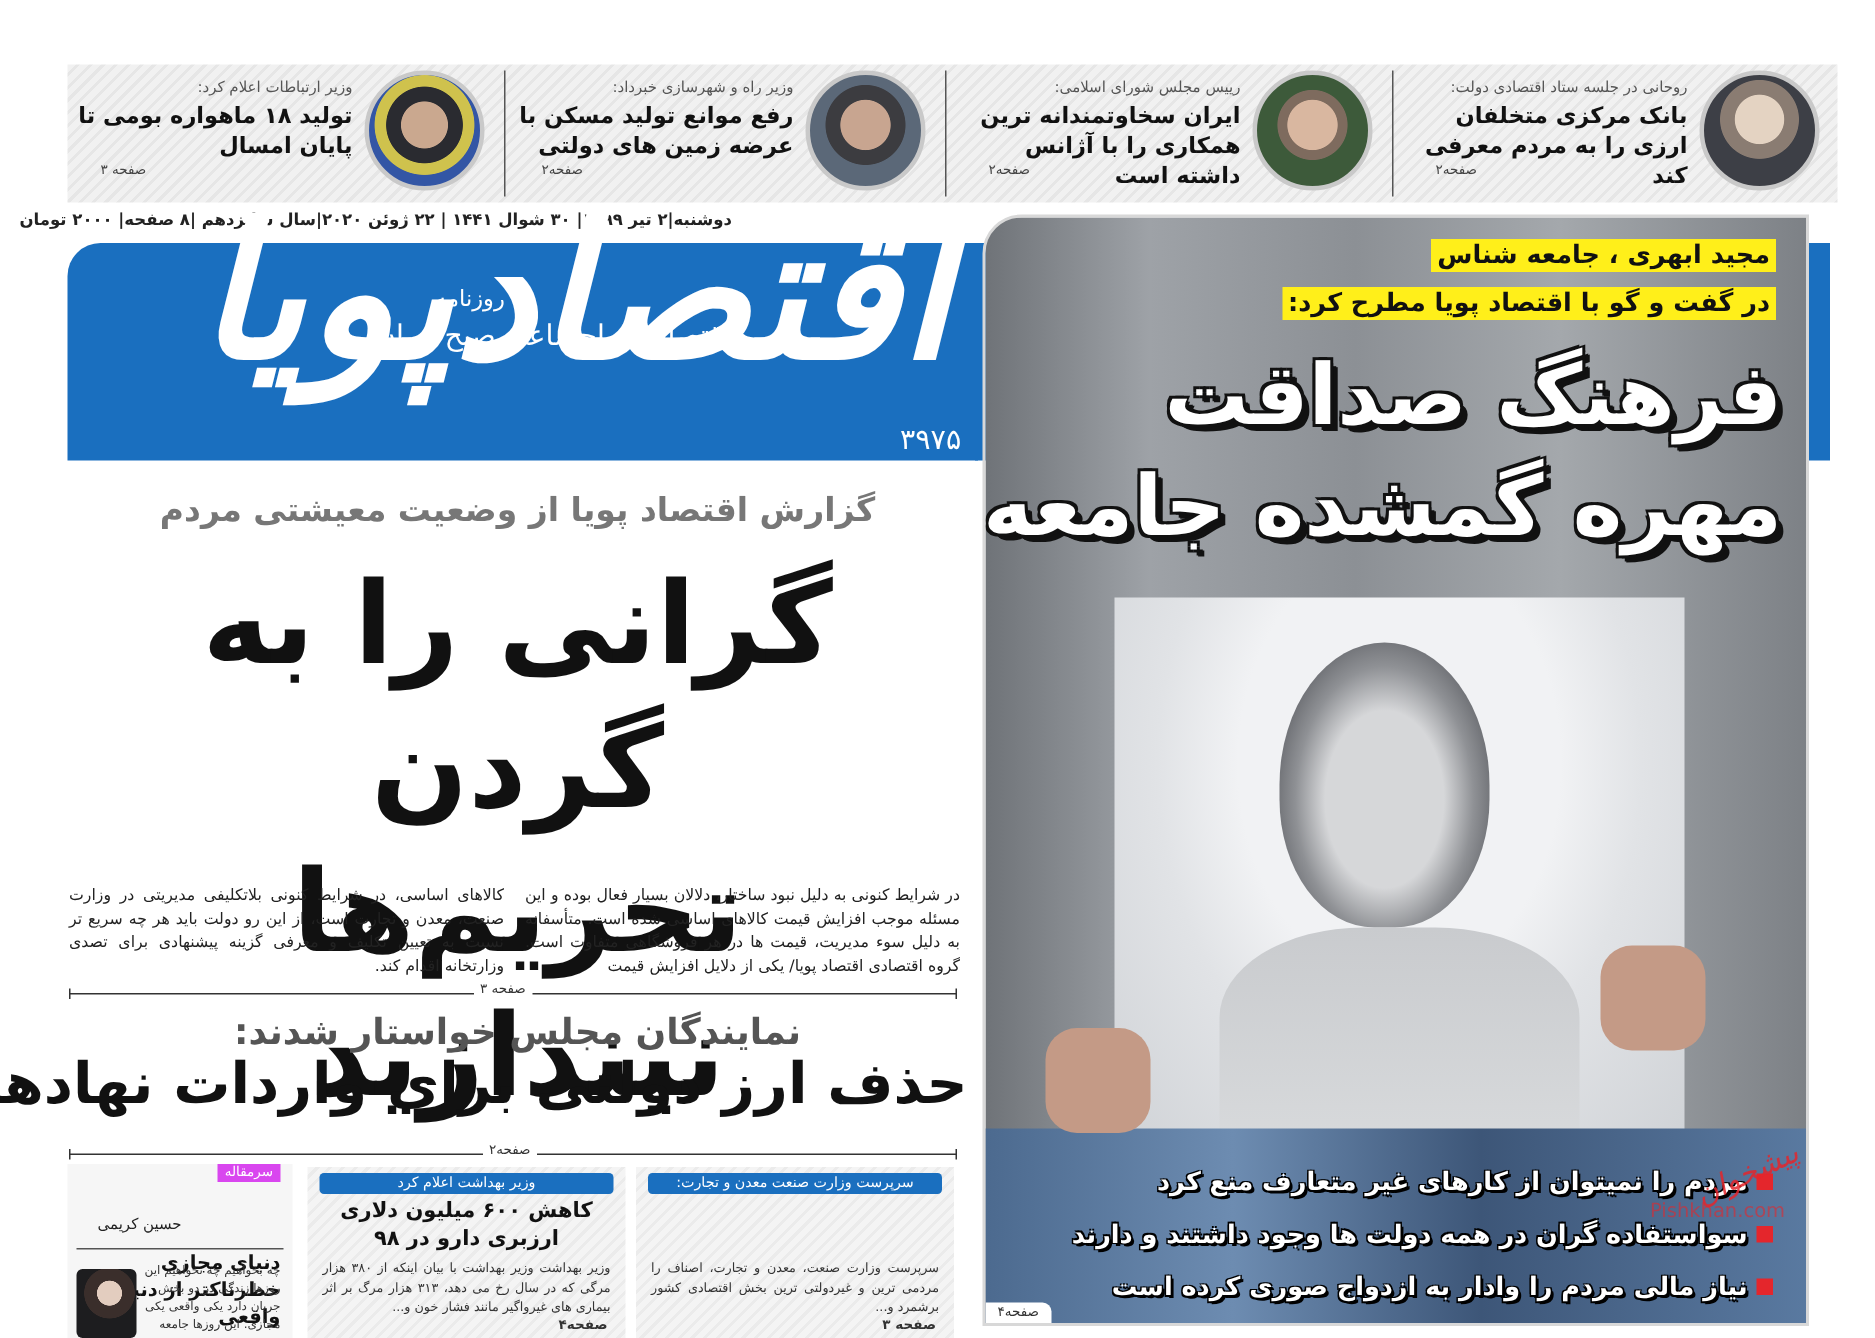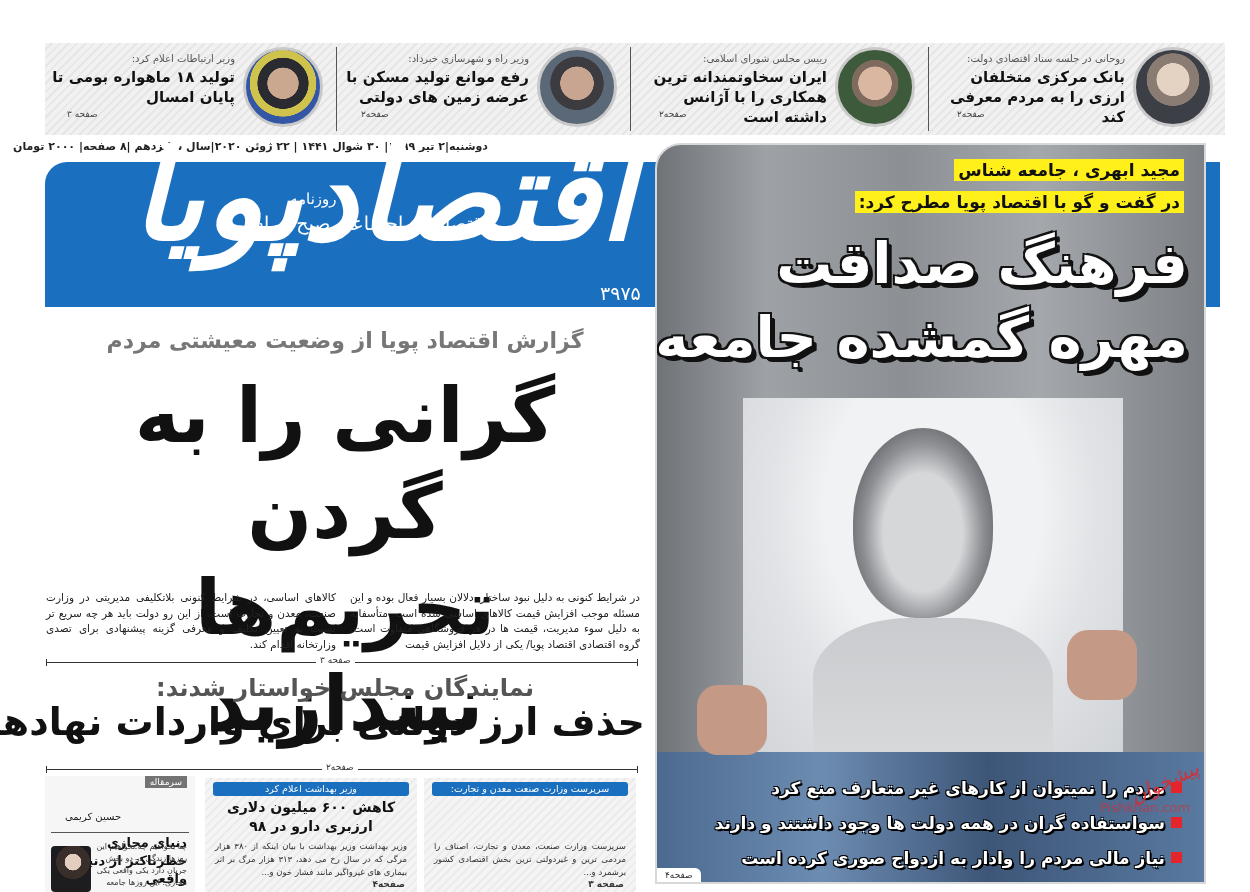--- a/index.html
+++ b/index.html
@@ -104,21 +104,21 @@
   }
   .box-body {
     position: absolute; top: 62px; right: 10px; left: 10px; font-size: 8.5px; line-height: 13px; color: #333; text-align: justify;
   }
   .box-ref { position: absolute; bottom: 3px; right: 12px; font-size: 9px; color: #333; font-weight: bold; }
 
   .editorial {
     position: absolute; left: 45px; top: 776px; width: 150px; height: 116px; background: #f6f6f6;
   }
   .editorial .ed-badge {
-    position: absolute; right: 8px; top: 0; background: #737373; color: #fff; font-size: 9px; padding: 1px 5px;
+    position: absolute; right: 8px; top: 0; background: #d946ef; color: #fff; font-size: 9px; padding: 1px 5px;
   }
   .editorial .ed-title {
     position: absolute; right: 8px; top: 16px; width: 135px; font-size: 13px; font-weight: bold; line-height: 18px; color: #111; text-align: right; margin-top: 42px;
   }
   .editorial .ed-author {
     position: absolute; left: 20px; top: 35px; font-size: 10px; color: #222;
   }
   .editorial .ed-photo {
     position: absolute; left: 6px; top: 70px; width: 40px; height: 46px;
     background: radial-gradient(circle at 55% 35%, #e3cdbf 0 22%, #3a2e2b 23% 45%, #1d1d1f 46% 100%); border-radius: 4px;

